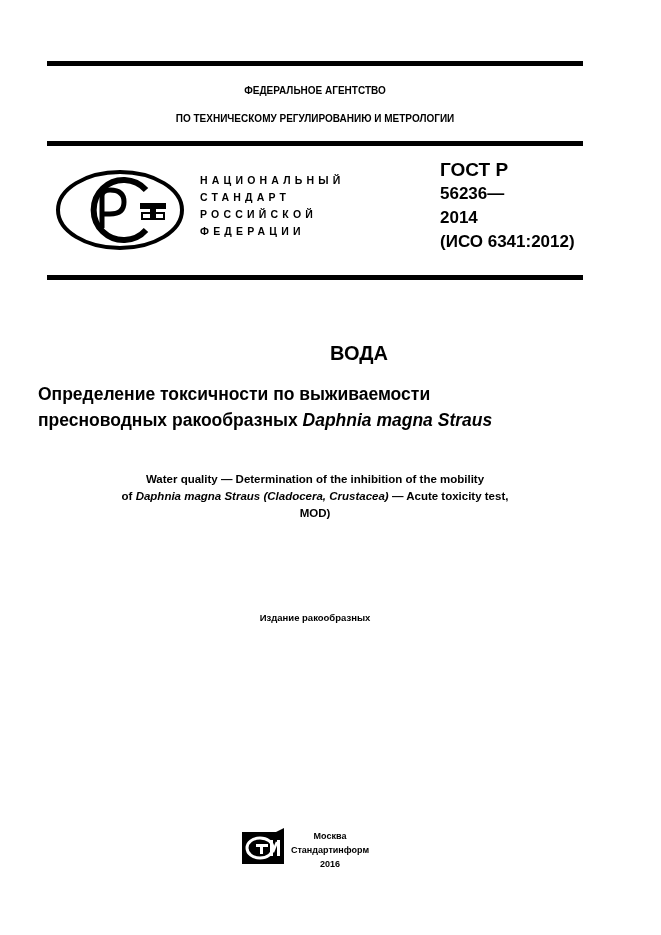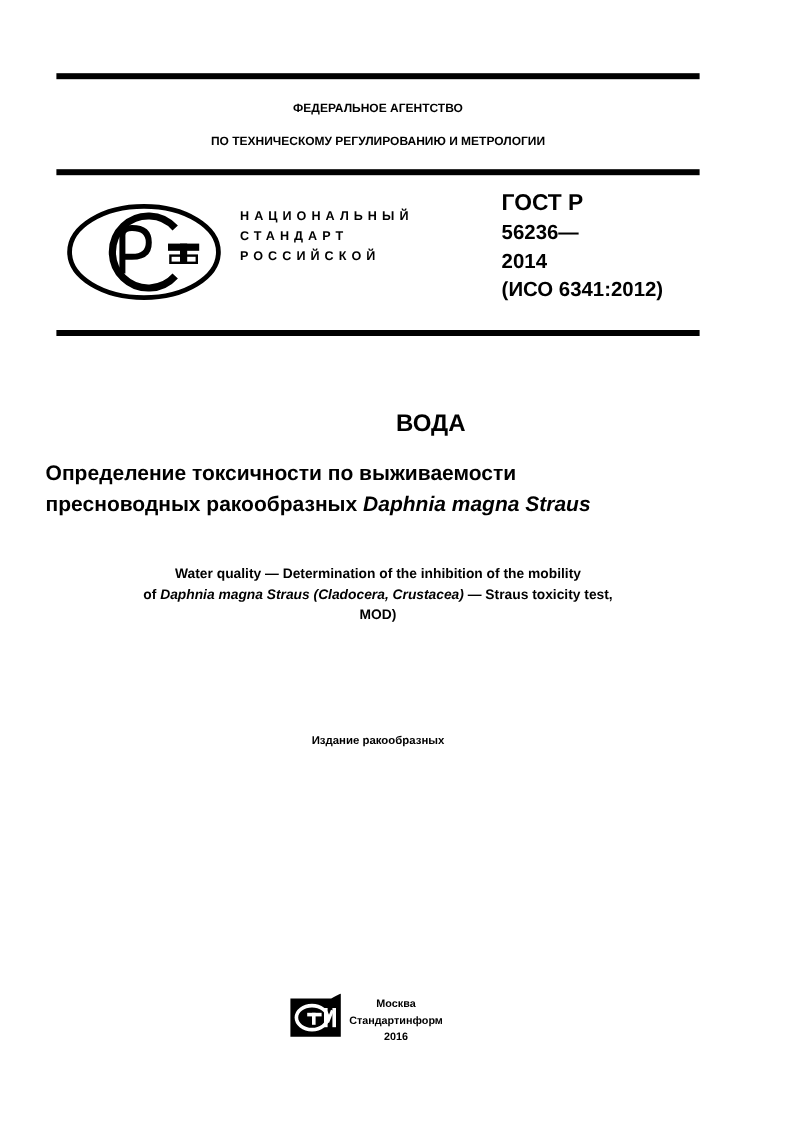--- a/index.html
+++ b/index.html
@@ -37,21 +37,21 @@
       left: 200px;
       width: 200px;
       text-align: left;
       font-weight: bold;
       font-size: 10.5px;
       letter-spacing: 4.2px;
       line-height: 17px;
     }
     .gost {
       position: absolute;
-      left: 418px;
+      left: 440px;
       font-weight: bold;
       font-size: 17px;
       line-height: 24px;
     }
     .gost .title { font-size: 19px; }
     .doc-title {
       position: absolute;
       left: 0;
       width: 630px;
       text-align: center;
@@ -118,41 +118,42 @@
     <rect x="86" y="35" width="26" height="6" fill="#000"></rect>
     <rect x="96" y="35" width="6" height="16" fill="#000"></rect>
     <rect x="88" y="45" width="22" height="6" fill="none" stroke="#000" stroke-width="2"></rect>
   </svg>
 </div>
 
 <div class="nat-std" style="top:172px;">
   <div>НАЦИОНАЛЬНЫЙ</div>
   <div>СТАНДАРТ</div>
   <div>РОССИЙСКОЙ</div>
+  <div>ФЕДЕРАЦИИ</div>
 </div>
 
 <div class="gost" style="top:158px;">
   <div class="title">ГОСТ Р</div>
   <div>56236—</div>
   <div>2014</div>
   <div>(ИСО 6341:2012)</div>
 </div>
 
 <div class="rule" style="top:275px;"></div>
 
 <div class="doc-title" style="top:342px;margin-left:44px;">ВОДА</div>
 
 <div class="subtitle" style="top:381px;">
   <div>Определение токсичности по выживаемости</div>
   <div><span>пресноводных ракообразных </span><i>Daphnia magna Straus</i></div>
 </div>
 
 <div class="iso" style="top:471px;">
   <div>Water quality — Determination of the inhibition of the mobility</div>
-  <div><span>of </span><i>Daphnia magna Straus (Cladocera, Crustacea)</i><span> — Straus toxicity test,</span></div>
+  <div><span>of </span><i>Daphnia magna Straus (Cladocera, Crustacea)</i><span> — Acute toxicity test,</span></div>
   <div>MOD)</div>
 </div>
 
 <div class="edition" style="top:612px;">Издание ракообразных</div>
 
 <div class="abs" style="left:240px; top:828px; width:48px; height:38px;">
   <svg width="48" height="38" viewBox="0 0 48 38">
     <path d="M2 4 L36 4 Q40 2 44 0 L44 36 L2 36 Z" fill="#000"></path>
     <ellipse cx="20" cy="20" rx="13" ry="10" fill="none" stroke="#fff" stroke-width="3"></ellipse>
     <rect x="16" y="16" width="12" height="3" fill="#fff"></rect>

